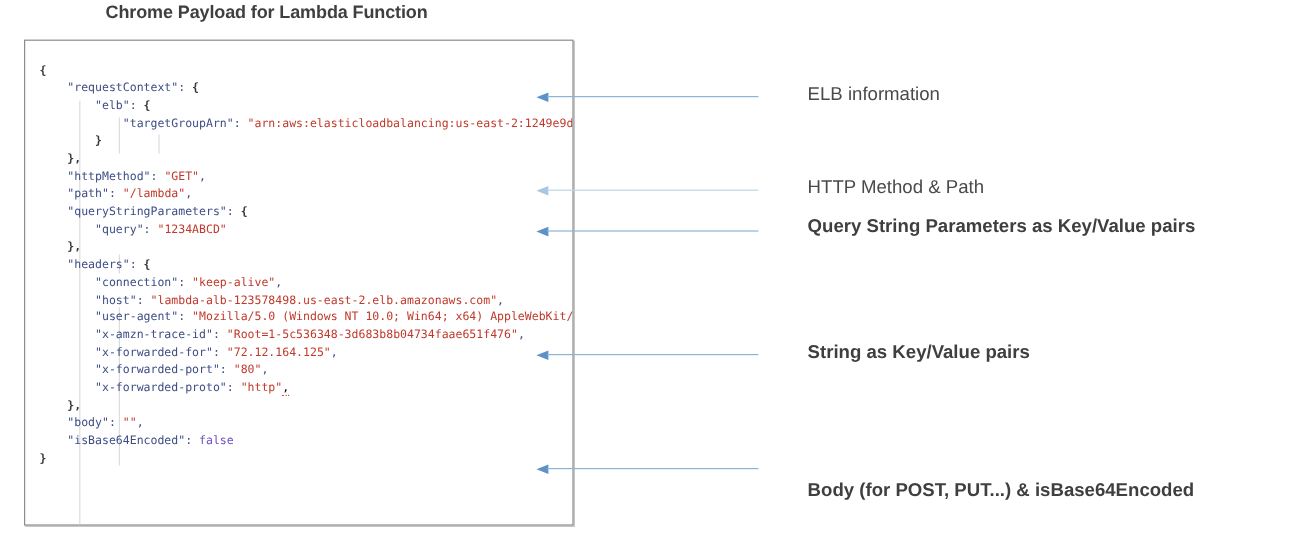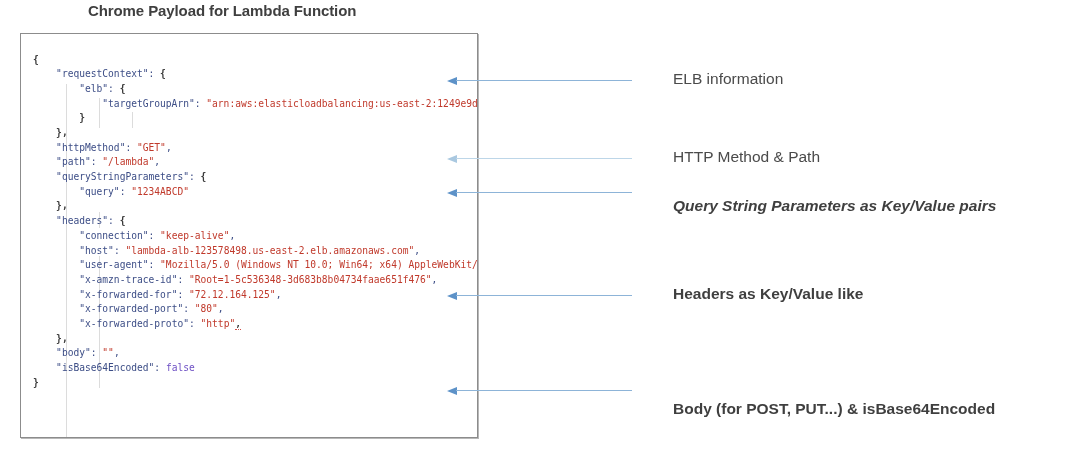--- a/index.html
+++ b/index.html
@@ -129,24 +129,24 @@
     <div class="label" style="top: 70px;">ELB information</div>
     <div class="arrow pale" style="left: 447px; top: 153px; width: 185px;">
       <div class="head"></div>
       <div class="shaft" style="width: 176px;"></div>
     </div>
     <div class="label" style="top: 148px;">HTTP Method &amp; Path</div>
     <div class="arrow" style="left: 447px; top: 187px; width: 185px;">
       <div class="head"></div>
       <div class="shaft" style="width: 176px;"></div>
     </div>
-    <div class="label bold" style="top: 197px; font-style: italic;">Query String Parameters as Key/Value pairs</div>
+    <div class="label bold" style="top: 180px;">Query String Parameters as Key/Value pairs</div>
     <div class="arrow" style="left: 447px; top: 290px; width: 185px;">
       <div class="head"></div>
       <div class="shaft" style="width: 176px;"></div>
     </div>
-    <div class="label bold" style="top: 285px;">Headers as Key/Value like</div>
+    <div class="label bold" style="top: 285px;">String as Key/Value pairs</div>
     <div class="arrow" style="left: 447px; top: 385px; width: 185px;">
       <div class="head"></div>
       <div class="shaft" style="width: 176px;"></div>
     </div>
     <div class="label bold" style="top: 400px;">Body (for POST, PUT...) &amp; isBase64Encoded</div>
   </div>
 
 </body></html>

